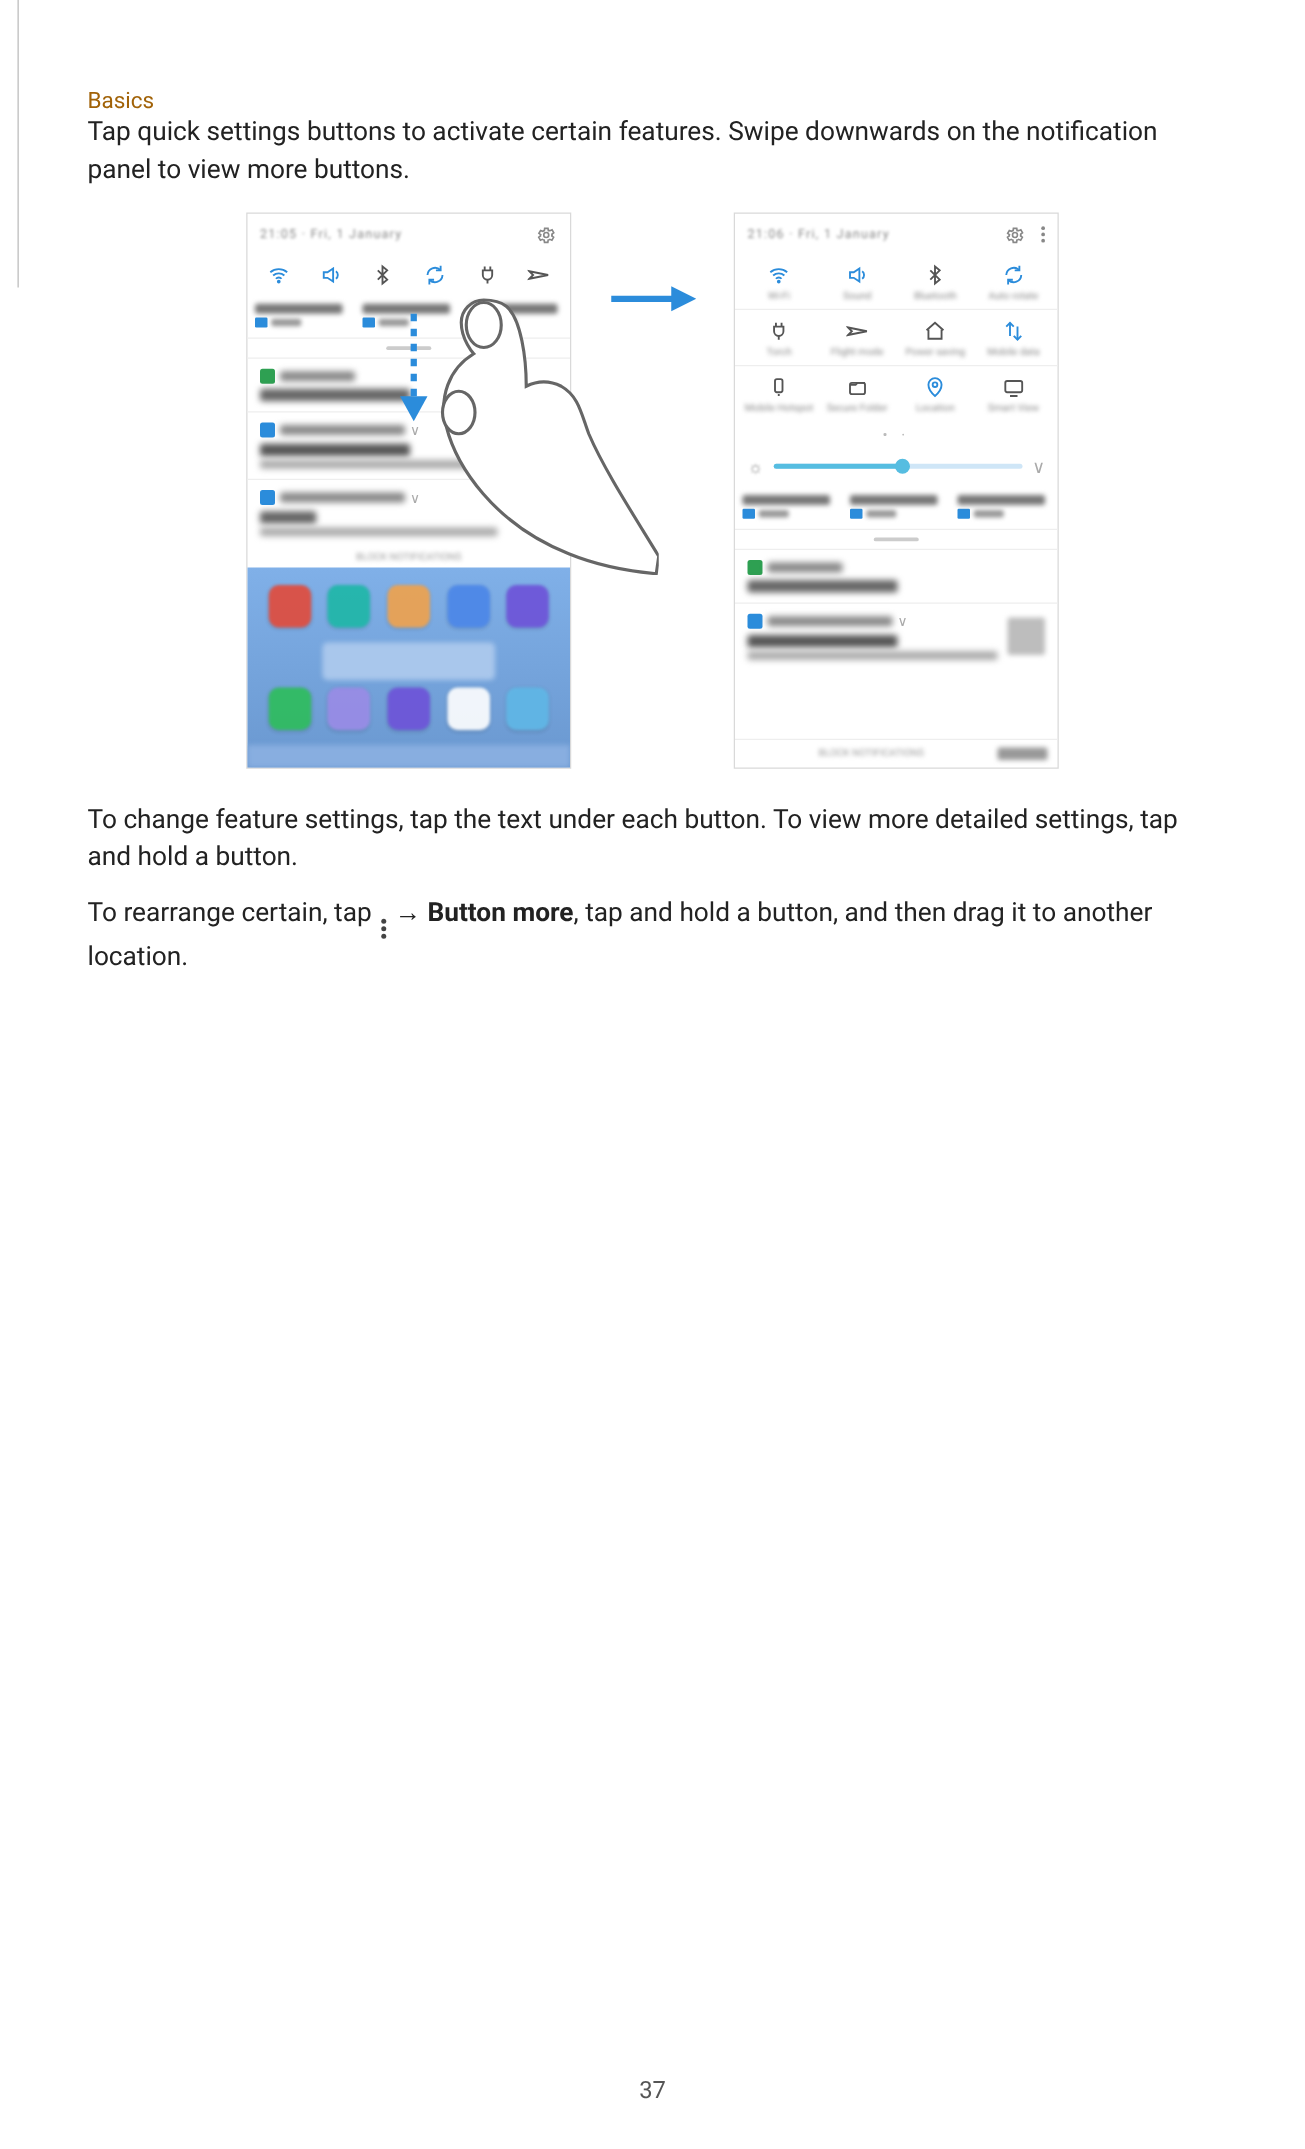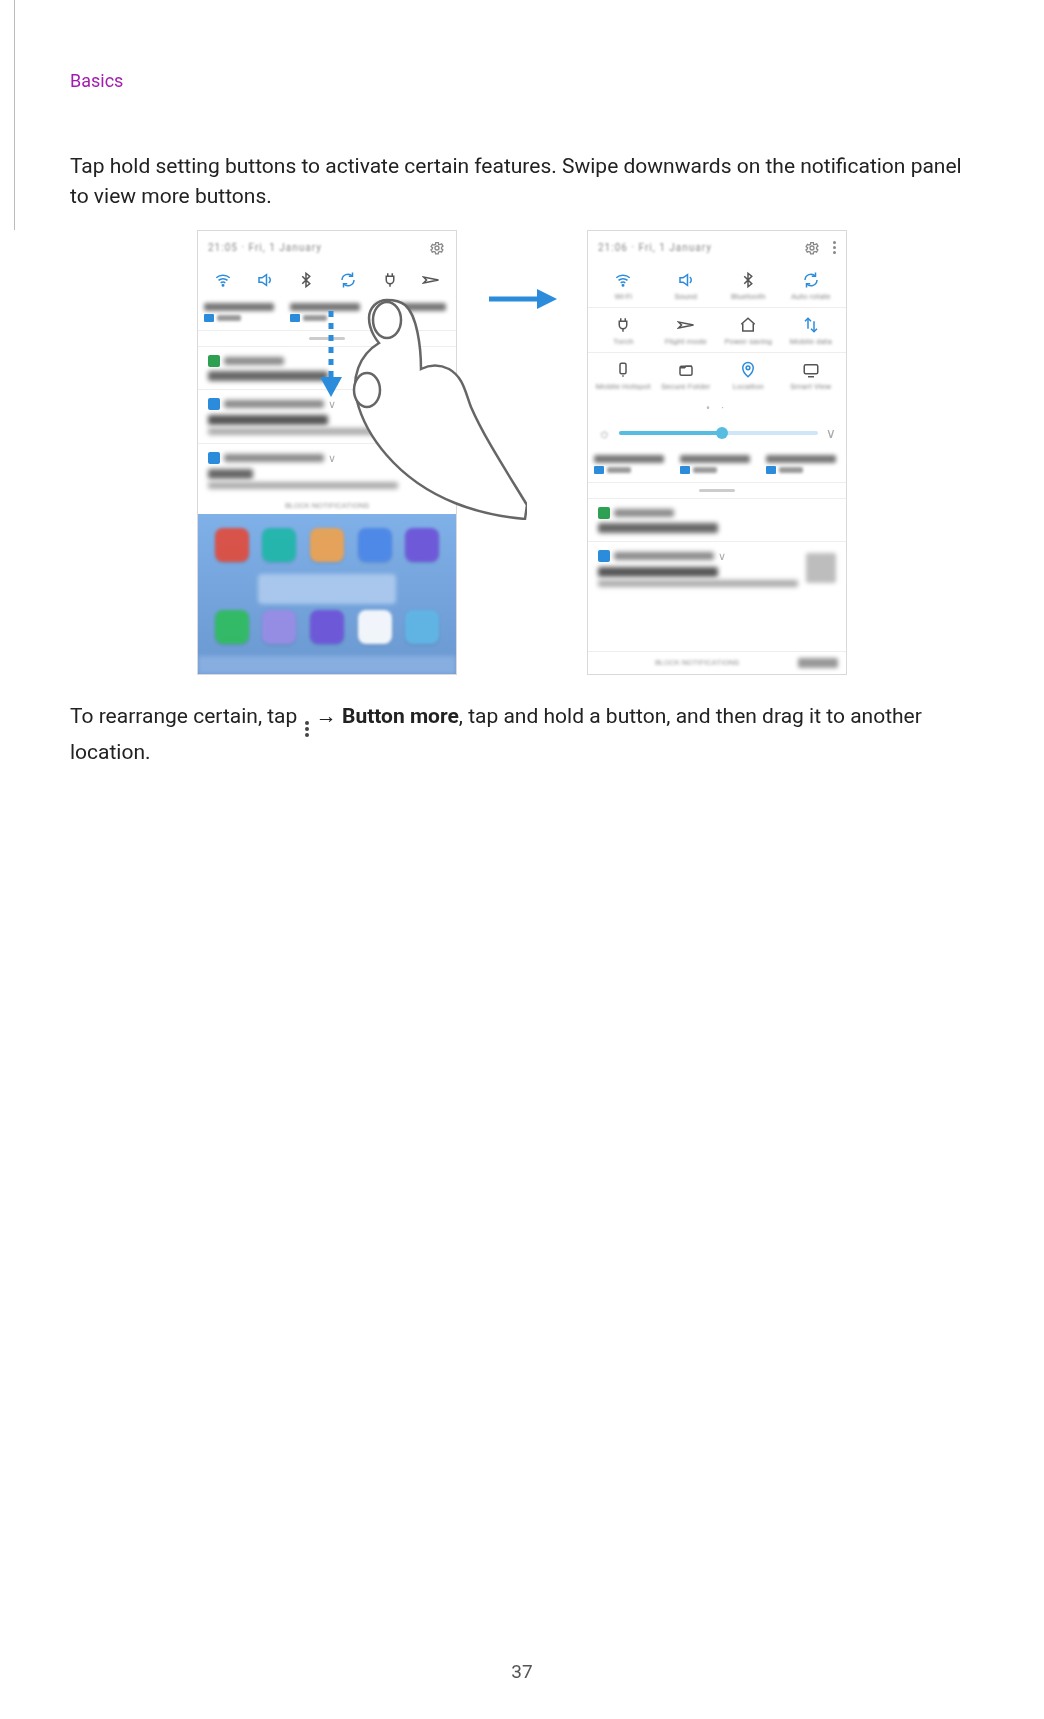--- a/index.html
+++ b/index.html
@@ -19,23 +19,22 @@
   }
   .side-rule {
     position: absolute;
     left: 14px;
     top: 0;
     width: 1px;
     height: 230px;
     background: #bbb;
   }
   .section-label {
-    color: #a21caf;
+    color: #a16207;
     font-size: 18px;
-    margin-bottom: 60px;
     font-weight: 400;
   }
   h2.title {
     font-size: 31px;
     font-weight: 700;
     margin: 0 0 14px 0;
     color: #111;
   }
   p.body {
     font-size: 21px;
@@ -208,21 +207,21 @@
 </style>
 </head>
 <body>
 
 <div class="page">
   <div class="side-rule"></div>
 
   <div class="section-label">Basics</div>
 
 
-  <p class="body">Tap hold setting buttons to activate certain features. Swipe downwards on the notification panel to view more buttons.</p>
+  <p class="body">Tap quick settings buttons to activate certain features. Swipe downwards on the notification panel to view more buttons.</p>
 
   <div class="figure-row">
 
     <div class="figure-cell">
       <div class="phone">
         <div class="phone-header">
           <span class="hdr-left blur">21:05 · Fri, 1 January</span>
           <span class="hdr-icons">
             <span class="icon">
               <svg class="gear" viewBox="0 0 24 24" fill="none" stroke="#888" stroke-width="2">
@@ -581,20 +580,21 @@
           <div class="thumb-preview"></div>
         </div>
         <div class="footer-strip">
           <div style="flex:1;font-size:8px;filter:blur(1.6px);color:#999;text-align:center;">BLOCK NOTIFICATIONS</div>
           <div class="clear"></div>
         </div>
       </div>
     </div>
   </div>
 
+  <p class="body">To change feature settings, tap the text under each button. To view more detailed settings, tap and hold a button.</p>
 
   <p class="body">
     <span>To rearrange certain, tap </span><span class="dots-vertical">
         <span></span>
         <span></span>
         <span></span>
       </span><span> → </span><span class="bold">Button more</span><span>, tap and hold a button, and then drag it to another location.</span>
   </p>
 
   <div class="page-num">37</div>

